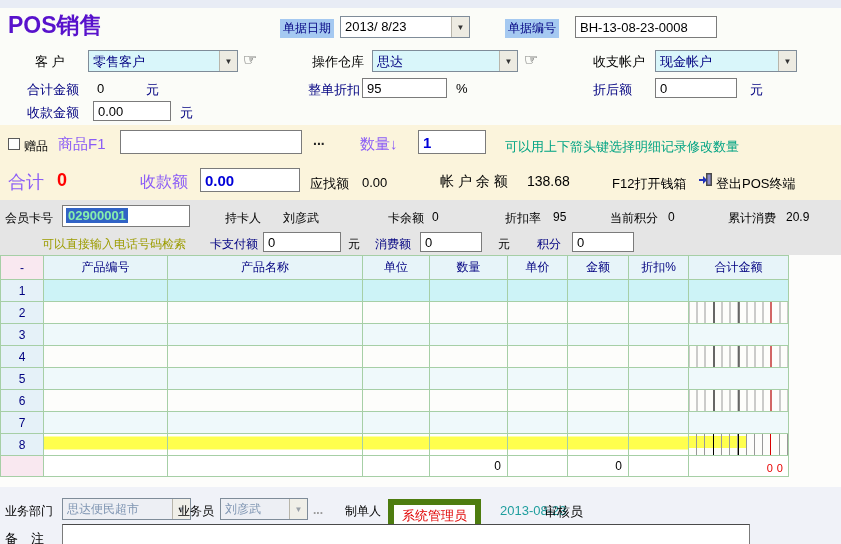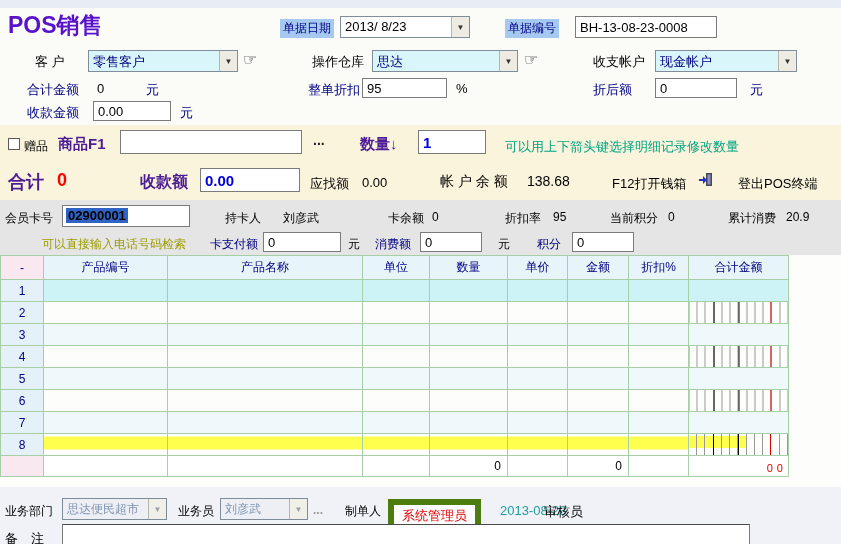--- a/index.html
+++ b/index.html
@@ -22,26 +22,26 @@
               align-items:center;justify-content:center;font-size:8px;color:#333;cursor:default;}
   .combo.white .val{color:#000;}
   .combo.cyan{background:#D9F6FA;}
   .combo.dis{background:#EDEFF4;}
   .combo.dis .val{color:#7F95B2;}
   .combo.dis .btn{color:#9AA0A8;background:#F0EFE8;}
   .inp{border:1px solid #7B7B7B;background:#fff;box-sizing:border-box;padding:1px 4px;
        font-family:inherit;font-size:13px;color:#000;}
   .inp.blue{color:#0000D8;font-weight:bold;font-size:15px;}
   .hand{font-size:16px;color:#111;line-height:18px;}
-  .darkred{color:#4c1d95;font-weight:bold;}
+  .darkred{color:#8b5cf6;font-weight:normal;}
   .hint-green{font-size:13px;color:#00A383;}
   .hint-olive{font-size:12px;color:#9C9C00;}
   .checkbox{width:12px;height:12px;background:#fff;border:1px solid #5A5A5A;box-sizing:border-box;}
   .fieldlike{border:1px solid #7B7B7B;background:#fff;box-sizing:border-box;padding:2px 3px;font-size:13px;}
-  .sel-text{background:#3163C5;color:#000000;padding:0 2px;font-weight:bold;}
+  .sel-text{background:#3163C5;color:#86efac;padding:0 2px;font-weight:bold;}
   .makerbox{border:6px solid #4d7c0f;background:#FEFEFE;color:#E00000;font-size:13px;padding:2px 8px;}
   .teal{color:#1F9E9E;}
   .gray-txt{color:#9A9A9A;}
   
   #grid{position:absolute;left:0;top:255px;width:788px;border-collapse:collapse;table-layout:fixed;}
   #grid td{border:1px solid #A6CFA6;font-size:12px;overflow:hidden;padding:0 2px;}
   #grid tr.th td{background:#E7F4F9;color:#000080;text-align:center;height:23px;}
   #grid tr.th td.corner{background:#F9E8F0;}
   #grid td.rn{background:#E5F1F8;color:#000080;text-align:center;}
   #grid tr.dr td{height:21px;}
@@ -139,21 +139,21 @@
   <span class="abs lbl" style="left:362px;top:175px;">0.00</span>
   <span class="abs" style="left:440px;top:173px;font-size:14px;">帐 户 余 额</span>
   <span class="abs" style="left:527px;top:173px;font-size:14px;">138.68</span>
   <span class="abs lbl" style="left:612px;top:175px;">F12打开钱箱</span>
   <span class="abs" style="left:699px;top:172px;"><svg width="14" height="15" viewBox="0 0 14 15">
         <rect x="7" y="1" width="6" height="13" fill="#4A4A4A"></rect>
         <rect x="8.5" y="2.5" width="3" height="10" fill="#8A8AC8"></rect>
         <rect x="0" y="7" width="7" height="2" fill="#2233BB"></rect>
         <path d="M4 4 L8 8 L4 12 Z" fill="#2233BB"></path>
       </svg></span>
-  <span class="abs lbl" style="left:716px;top:175px;margin-left:22px;">登出POS终端</span>
+  <span class="abs lbl" style="left:716px;top:175px;">登出POS终端</span>
 
   <span class="abs" style="left:5px;top:210px;font-size:12px;">会员卡号</span>
   <div class="abs fieldlike" style="left:62px;top:205px;width:128px;height:22px;">
     <span class="sel-text">02900001</span>
   </div>
   <span class="abs" style="left:225px;top:210px;font-size:12px;">持卡人</span>
   <span class="abs" style="left:283px;top:210px;font-size:12px;">刘彦武</span>
   <span class="abs" style="left:388px;top:210px;font-size:12px;">卡余额</span>
   <span class="abs" style="left:432px;top:210px;font-size:12px;">0</span>
   <span class="abs" style="left:505px;top:210px;font-size:12px;text-align:right;">折扣率</span>
@@ -295,21 +295,21 @@
       <td class="num">0</td>
       <td></td>
       <td class="dgcell">
             <span class="sdig">00</span>
           </td>
     </tr>
   </tbody>
     </table>
 
   <span class="abs" style="left:5px;top:503px;font-size:12px;">业务部门</span>
-  <div class="abs combo dis" style="left:62px;top:498px;width:105px;">
+  <div class="abs combo dis" style="left:62px;top:498px;width:129px;">
     <span class="val" style="font-size:12px;">思达便民超市</span>
     <span class="btn">▼</span>
   </div>
   <span class="abs" style="left:178px;top:503px;font-size:12px;">业务员</span>
   <div class="abs combo dis" style="left:220px;top:498px;width:88px;">
     <span class="val" style="font-size:12px;">刘彦武</span>
     <span class="btn">▼</span>
   </div>
   <span class="abs gray-txt" style="left:313px;top:503px;font-weight:bold;">...</span>
   <span class="abs" style="left:345px;top:503px;font-size:12px;">制单人</span>

